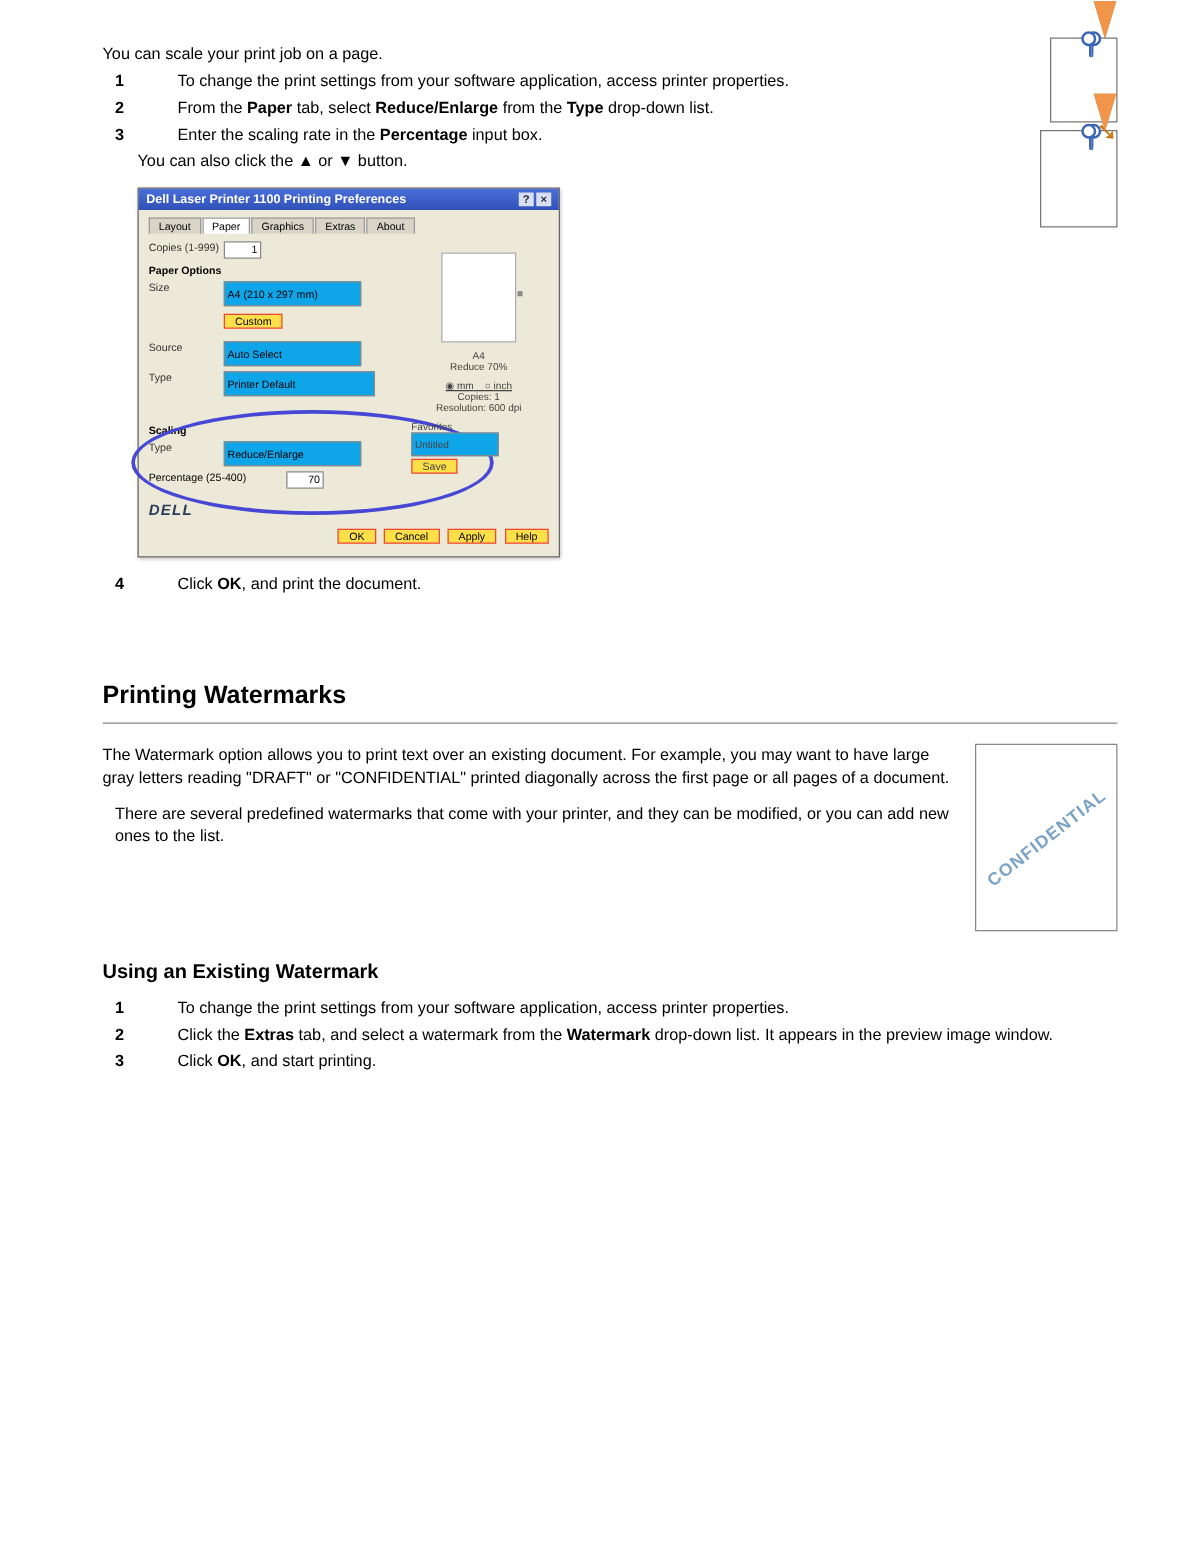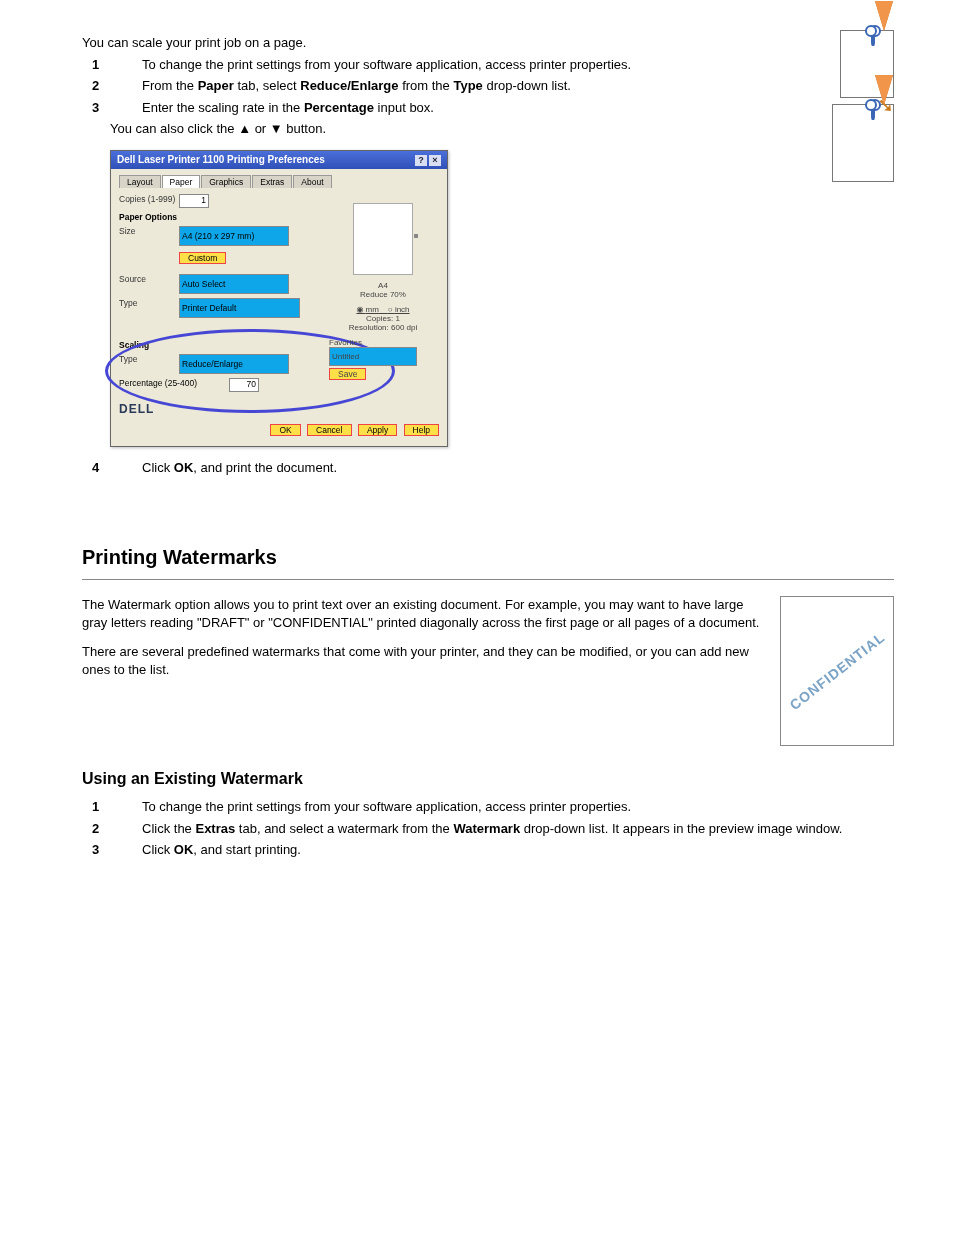--- a/index.html
+++ b/index.html
@@ -117,36 +117,36 @@
           <span class="lbl">Type</span> 
           <span class="sel" style="width:110px;">Reduce/Enlarge</span>
         </div>
       <div class="frm-row">
           <span style="width:110px;">Percentage (25-400)</span> 
           <span class="spin">70</span>
         </div>
 
       <div class="hl-ellipse" style="left:-6px; top:160px; width:290px; height:84px;"></div>
 
-      <div style="margin-top:10px; font-weight:bold; letter-spacing:1px; font-size:12px; color:#2a3a5a;">DELL</div>
+      <div style="margin-top:10px; font-weight:bold; letter-spacing:1px; font-size:12px; color:#2a3a5a;font-style:italic;">DELL</div>
 
       <div class="preview-pane">
         <div class="preview-page"></div>
         <div style="margin-top:6px;">A4</div>
         <div>Reduce 70%</div>
         <div style="margin-top:6px;text-decoration:underline;">
           <label>◉ <span>mm</span></label>
           &nbsp;&nbsp;
           <label>○ <span>inch</span></label>
         </div>
         <div>Copies: 1</div>
         <div>Resolution: 600 dpi</div>
         <div style="margin-top:6px; text-align:left;">
           <div>Favorites</div>
-          <span class="sel" style="width:88px;">Untitled</span><br>
+          <span class="sel" style="width:70px;">Untitled</span><br>
           <span class="btn-s" style="margin-top:2px;">Save</span>
         </div>
       </div>
 
       <div class="btnrow">
         <span class="btn-s">OK</span>
         <span class="btn-s">Cancel</span>
         <span class="btn-s">Apply</span>
         <span class="btn-s">Help</span>
       </div>
@@ -157,21 +157,21 @@
 
   <div style="height:40px;"></div>
   <h2 class="sect">Printing Watermarks</h2>
   <hr class="sep">
 
   <div class="wm-thumb">
     <span class="wm-text">CONFIDENTIAL</span>
   </div>
 
   <p>The Watermark option allows you to print text over an existing document. For example, you may want to have large gray letters reading "DRAFT" or "CONFIDENTIAL" printed diagonally across the first page or all pages of a document.</p>
-  <p style="margin-top:12px;">There are several predefined watermarks that come with your printer, and they can be modified, or you can add new ones to the list.</p>
+  <p style="margin-top:12px;margin-left:10px;">There are several predefined watermarks that come with your printer, and they can be modified, or you can add new ones to the list.</p>
 
   <div class="clear"></div>
 
   <h3 style="font-size:16px; font-weight:bold; margin:24px 0 10px 0;">Using an Existing Watermark</h3>
 
   <p class="step"><span class="num">1</span><span>To change the print settings from your software application, access printer properties.</span></p>
   <p class="step"><span class="num">2</span><span><span>Click the </span><b>Extras</b><span> tab, and select a watermark from the </span><b>Watermark</b><span> drop-down list. It appears in the preview image window.</span></span></p>
   <p class="step"><span class="num">3</span><span><span>Click </span><b>OK</b><span>, and start printing.</span></span></p>
 
 </div>

